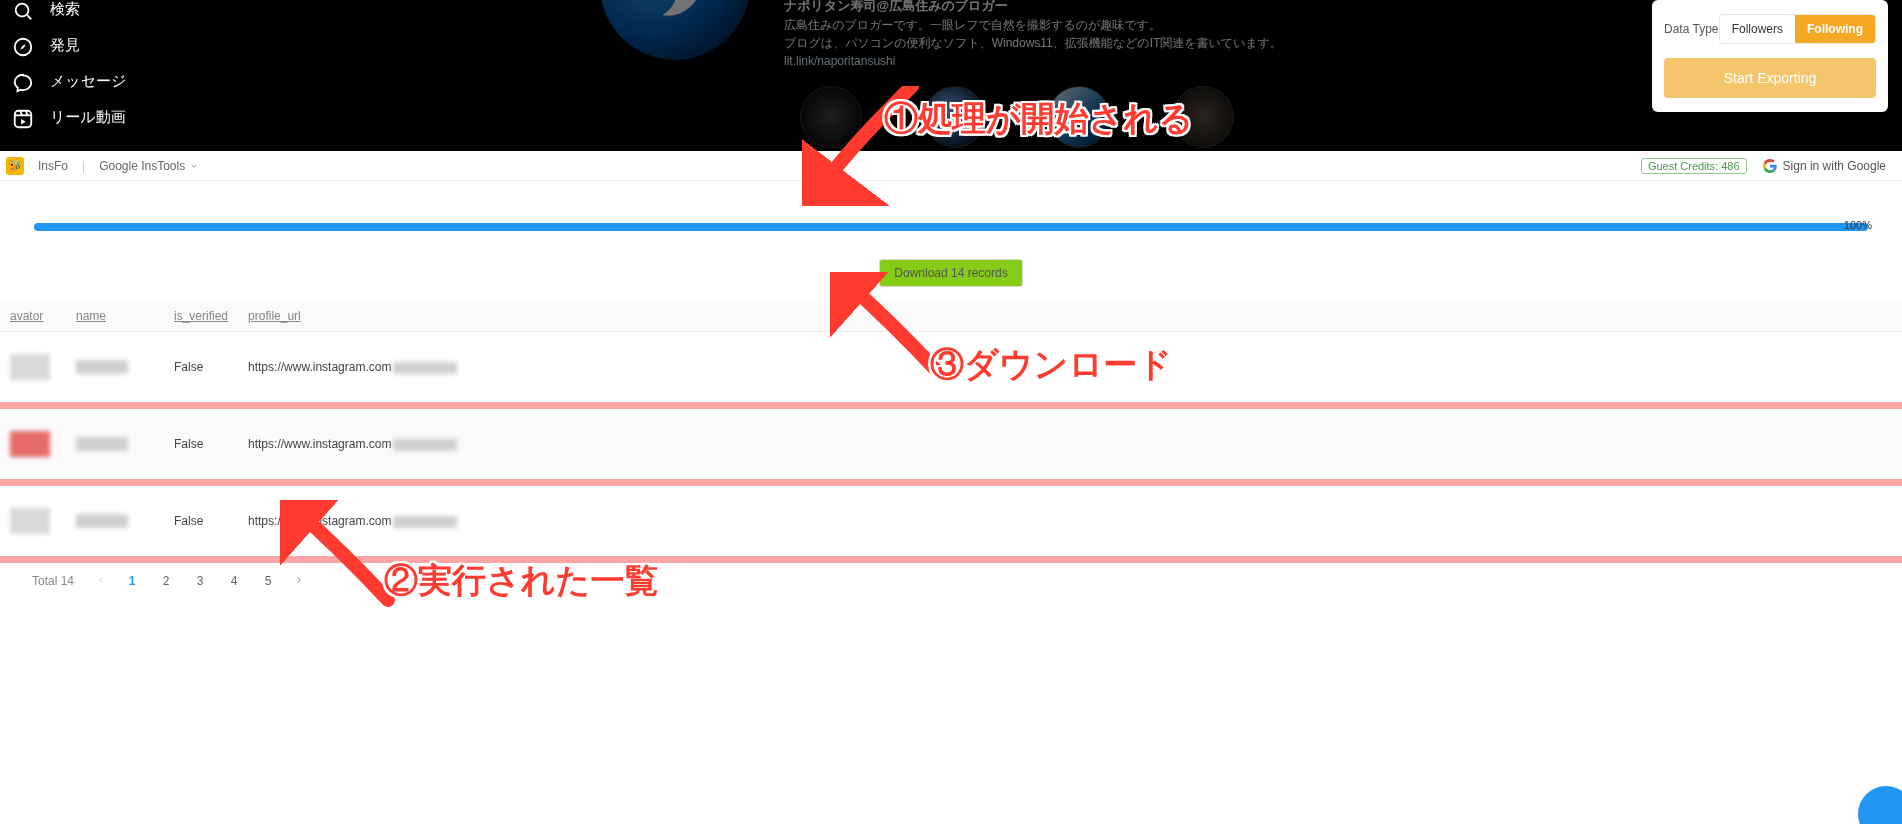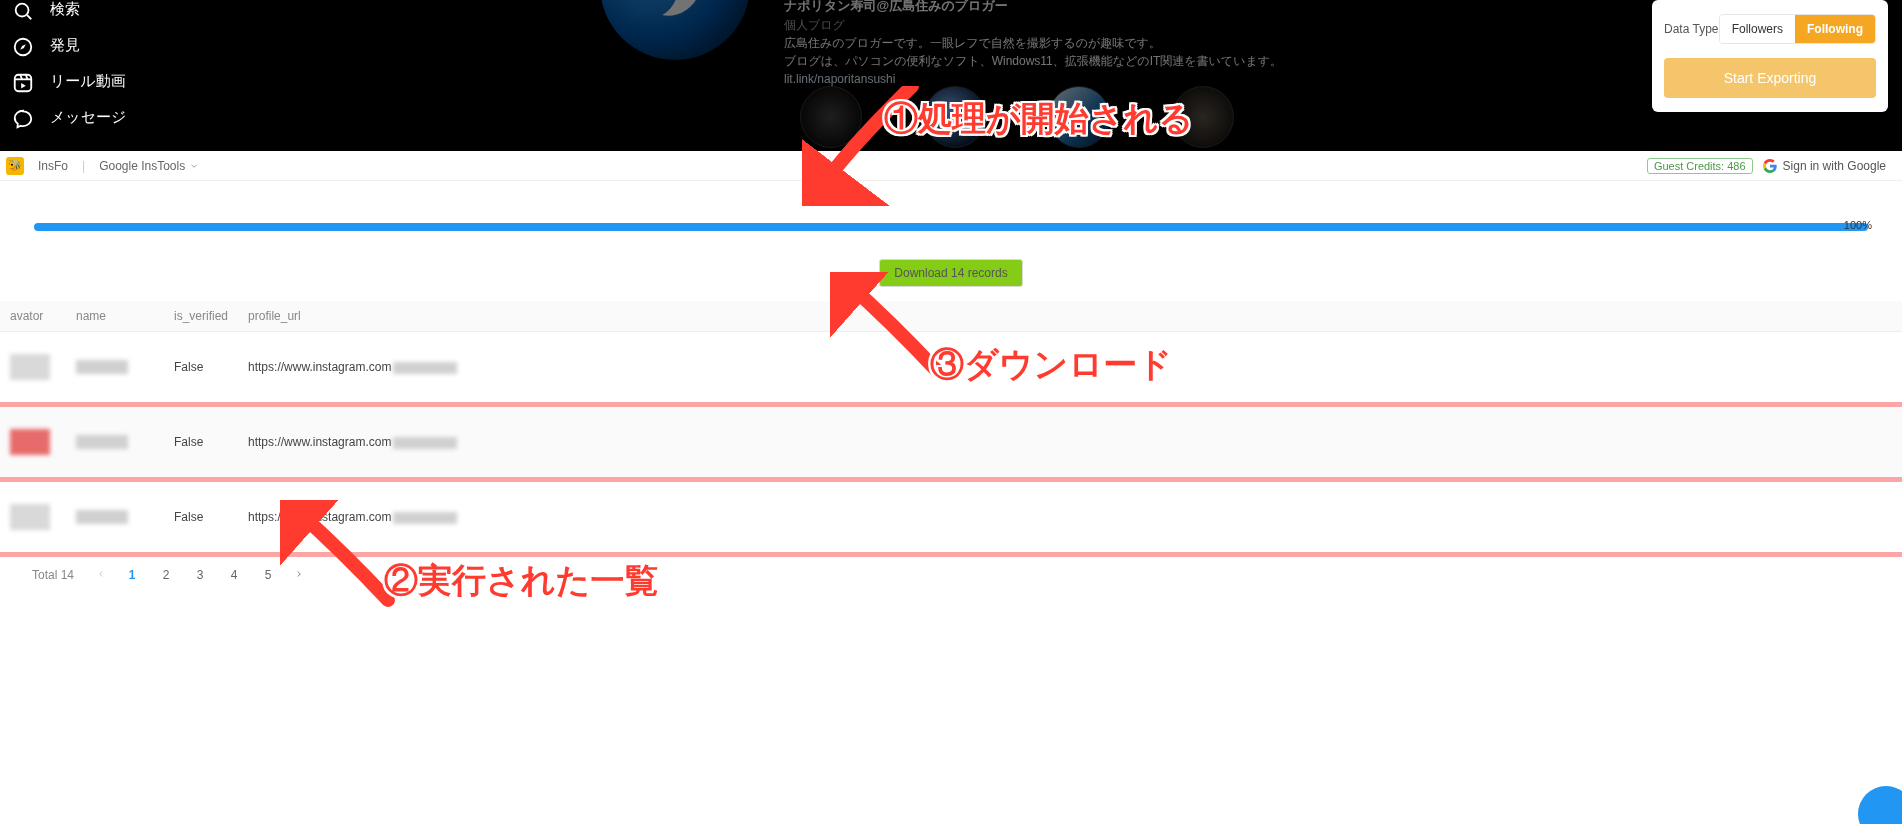--- a/index.html
+++ b/index.html
@@ -41,39 +41,39 @@
 .dt-toggle .opt.active { background: #f5a623; color: #fff; font-weight: 600; }
 .btn-export { width: 100%; background: #f5c56b; color: #fff; border: none; border-radius: 4px; padding: 12px 0; font-size: 14px; cursor: pointer; }
 
 
 .insfo-bar { display: flex; align-items: center; justify-content: space-between; height: 30px; padding: 0 16px 0 6px; border-bottom: 1px solid #eee; background: #fff; font-size: 12px; color: #666; }
 .insfo-left { display: flex; align-items: center; gap: 14px; }
 .insfo-logo { width: 18px; height: 18px; background: #f7b500; border-radius: 3px; display: inline-flex; align-items: center; justify-content: center; font-size: 11px; font-weight: 700; color: #5a3b00; }
 .insfo-sep { color: #ccc; }
 .insfo-other { display: flex; align-items: center; gap: 4px; cursor: pointer; }
 .insfo-other svg { width: 10px; height: 10px; stroke: #888; fill: none; stroke-width: 2; }
-.insfo-right { display: flex; align-items: center; gap: 10px; }
+.insfo-right { display: flex; align-items: center; gap: 16px; }
 .credits { border: 1px solid #8ecb8b; color: #4a9a47; border-radius: 3px; padding: 1px 6px; font-size: 11px; }
 .signin { display: flex; align-items: center; gap: 6px; color: #555; cursor: pointer; }
 .g-icon { width: 14px; height: 14px; }
 
 
 .progress-wrap { position: relative; margin: 42px 34px 0 34px; height: 14px; }
 .progress-bar { height: 8px; background: #2196f3; border-radius: 4px; width: 100%; }
 .progress-pct { position: absolute; right: -4px; top: -4px; font-size: 11px; color: #333; }
 
 
 .dl-row { text-align: center; margin-top: 22px; }
 .dl-btn { display: inline-block; border: 1px solid #d9d9d9; border-radius: 3px; padding: 6px 14px; font-size: 12px; color: #555; background: #84cc16; cursor: pointer; }
 
 
 .tbl-wrap { margin: 14px 0 0 0; }
 table.data { width: 100%; border-collapse: collapse; font-size: 12px; color: #444; }
-table.data thead th { text-align: left; font-weight: 400; color: #888; background: #fafafa; border-bottom: 1px solid #eee; padding: 8px 10px; }
-table.data td { padding: 22px 10px; border-bottom: 5px solid #fca5a5; vertical-align: middle; }
+table.data thead th { text-align: left; font-weight: 400; color: #888; background: #fafafa; border-bottom: 1px solid #eee; padding: 8px 10px; text-decoration: underline; }
+table.data td { padding: 22px 10px; border-bottom: 7px solid #fca5a5; vertical-align: middle; }
 .col-avator { width: 66px; }
 .col-name { width: 98px; }
 .col-isv { width: 67px; }
 .col-url { width: auto; }
 .av-thumb { width: 40px; height: 26px; background: #d9d9d9; filter: blur(2px); }
 .av-thumb.red { background: #e76b6b; }
 .name-blur { width: 52px; height: 14px; background: #d0d0d0; filter: blur(2px); }
 .url-blur { display: inline-block; width: 64px; height: 12px; background: #d0d0d0; filter: blur(2px); vertical-align: middle; margin-left: 2px; }
 tbody tr:nth-child(2) td { background: #fafafa; }
 
@@ -109,47 +109,46 @@
     </div>
     <div class="nav-item">
       <svg viewBox="0 0 24 24">
           <circle cx="12" cy="12" r="9"></circle>
           <polygon points="15,9 13,13 9,15 11,11" fill="#fff" stroke="none"></polygon>
         </svg>
       <span>発見</span>
     </div>
     <div class="nav-item">
       <svg viewBox="0 0 24 24">
+          <path d="M12 3C7 3 3 6.6 3 11c0 2.5 1.3 4.7 3.3 6.1L6 21l3.6-1.6c.8.2 1.6.3 2.4.3 5 0 9-3.6 9-8s-4-8-9-8z"></path>
+        </svg>
+      <span>メッセージ</span>
+    </div>
+    <div class="nav-item">
+      <svg viewBox="0 0 24 24">
           <rect x="3" y="3" width="18" height="18" rx="4"></rect>
           <line x1="3" y1="8" x2="21" y2="8"></line>
           <line x1="9" y1="3" x2="11" y2="8"></line>
           <line x1="15" y1="3" x2="17" y2="8"></line>
           <polygon points="10,12 10,18 15,15" fill="#fff" stroke="none"></polygon>
         </svg>
       <span>リール動画</span>
     </div>
-    <div class="nav-item">
-      <svg viewBox="0 0 24 24">
-          <path d="M12 3C7 3 3 6.6 3 11c0 2.5 1.3 4.7 3.3 6.1L6 21l3.6-1.6c.8.2 1.6.3 2.4.3 5 0 9-3.6 9-8s-4-8-9-8z"></path>
-        </svg>
-      <span>メッセージ</span>
-    </div>
   </div>
 
   <div class="ig-profile">
     <div class="pfp-wrap">
       <div class="pfp">
         <svg viewBox="0 0 100 100">
           <path d="M25 12 C50 2, 78 18, 80 45 C82 68, 60 90, 35 85 C48 78, 58 60, 52 40 C47 25, 35 18, 25 12 Z" fill="#ffffff"></path>
         </svg>
       </div>
     </div>
     <div class="bio">
       <div class="title-line">ナポリタン寿司@広島住みのブロガー</div>
-      <div class="cat">個人ブログ</div>
       <div>広島住みのブロガーです。一眼レフで自然を撮影するのが趣味です。</div>
       <div>ブログは、パソコンの便利なソフト、Windows11、拡張機能などのIT関連を書いています。</div>
       <div class="link">lit.link/naporitansushi</div>
     </div>
     <div class="ig-highlights">
       <div class="hl hl1"></div>
       <div class="hl hl2"></div>
       <div class="hl hl3"></div>
       <div class="hl hl4"></div>
     </div>

